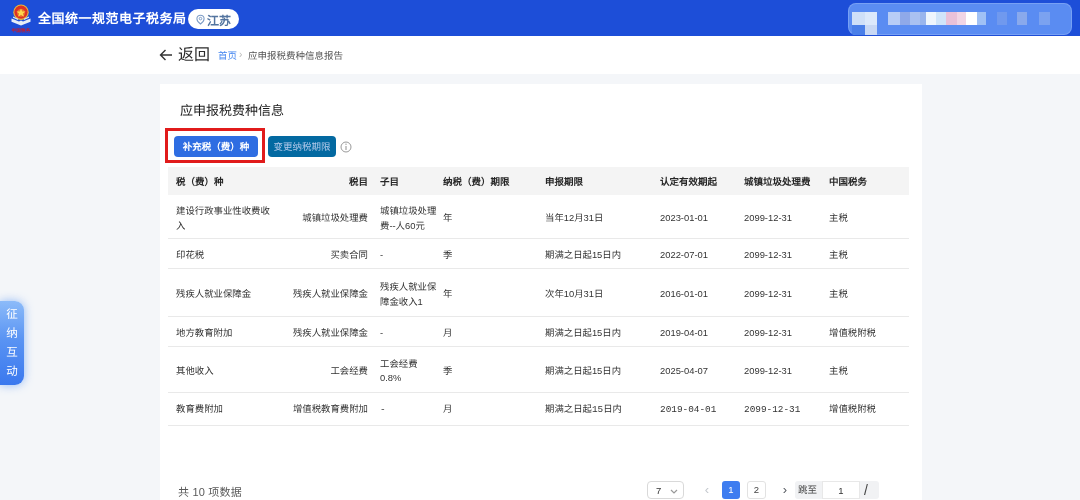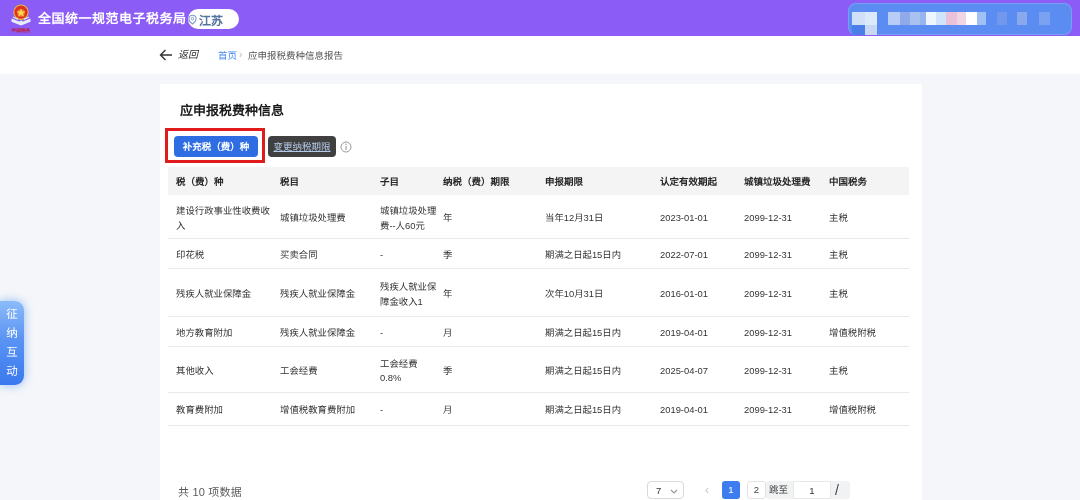--- a/index.html
+++ b/index.html
@@ -2,65 +2,65 @@
 <html lang="zh-CN"><head>
 <meta charset="utf-8">
 <title>应申报税费种信息报告</title>
 <style>
   * { margin:0; padding:0; box-sizing:border-box; }
   html,body { width:1080px; height:500px; }
   body { font-family:"Liberation Sans", sans-serif; background:#f4f6f9; overflow:hidden; }
   #page { position:relative; width:1080px; height:500px; overflow:hidden; }
 
   
-  #topbar { position:absolute; left:0; top:0; width:1080px; height:47px; background:#8b5cf6; border-bottom:6px solid #7f1d1d; }
+  #topbar { position:absolute; left:0; top:0; width:1080px; height:47px; background:#1d4ed8; border-bottom:6px solid #7f1d1d; }
   #brand { position:absolute; left:38px; top:0; height:35px; line-height:38px; color:#fff; font-size:13px; font-weight:700; letter-spacing:0.5px; }
-  #badge { position:absolute; left:188px; top:9px; width:51px; height:20px; background:#fff; border-radius:10px; display:flex; align-items:center; gap:2px; }
+  #badge { position:absolute; left:188px; top:9px; width:51px; height:20px; background:#fff; border-radius:10px; display:flex; align-items:center; justify-content:center; gap:2px; }
   #badge span { font-size:12px; color:#53749f; font-weight:700; }
   #mosaic { position:absolute; left:848px; top:3px; width:224px; height:32px; background:#5a8cf2; border-radius:8px; box-shadow:inset 0 0 0 1px rgba(255,255,255,0.18); overflow:hidden; }
   #mosaic i { position:absolute; display:block; }
 
   
   #crumb { position:absolute; left:0; top:36px; width:1080px; height:38px; background:#fff; }
-  #crumb .back { position:absolute; left:178px; top:0; height:38px; line-height:38px; font-size:10px; color:#2b2b2b;font-style:italic; }
+  #crumb .back { position:absolute; left:178px; top:0; height:38px; line-height:38px; font-size:16px; color:#2b2b2b; }
   #crumb .bc1 { position:absolute; left:218px; top:0; height:38px; line-height:39px; font-size:9.5px; color:#4486f0; }
   #crumb .sep { position:absolute; left:239px; top:0; height:38px; line-height:38px; font-size:10px; color:#b8b8b8; }
   #crumb .bc2 { position:absolute; left:248px; top:0; height:38px; line-height:39px; font-size:9.5px; color:#555; }
 
   
   #card { position:absolute; left:160px; top:84px; width:762px; height:416px; background:#fff; }
-  #cardtitle { position:absolute; left:20px; top:16px; font-size:13px; font-weight:700; color:#1a1a1a; }
+  #cardtitle { position:absolute; left:20px; top:16px; font-size:13px; font-weight:400; color:#1a1a1a; }
   #btnblue { position:absolute; left:14px; top:52px; width:84px; height:21px; background:#2e6de2; border-radius:4px; color:#fff; font-size:9.5px; font-weight:700; text-align:center; line-height:21px; }
   #redrect { position:absolute; left:5px; top:44px; width:100px; height:35px; border:3px solid #e11b1b; }
-  #btngray { position:absolute; left:108px; top:52px; width:68px; height:21px; background:#404040; border-radius:4px; color:#b3c9ea; font-size:9.5px; text-align:center; line-height:21px;text-decoration:underline; }
+  #btngray { position:absolute; left:108px; top:52px; width:68px; height:21px; background:#0369a1; border-radius:4px; color:#b3c9ea; font-size:9.5px; text-align:center; line-height:21px; }
   #info { position:absolute; left:180px; top:57px; }
 
   
   #tbl { position:absolute; left:8px; top:83px; width:741px; border-collapse:collapse; table-layout:fixed; font-size:9.4px; color:#333; }
   #tbl th { background:#f4f4f4; font-weight:700; color:#262626; font-size:9.5px; text-align:left; height:28px; padding:0 4px 0 8px; }
   #tbl td { border-bottom:1px solid #e9e9e9; padding:9px 4px 5px 8px; line-height:14.5px; vertical-align:middle; white-space:nowrap; overflow:visible; }
-  #tbl .c1 { width:104px; } #tbl .c2 { width:100px; } #tbl .c3 { width:67px; }
+  #tbl .c1 { width:104px; } #tbl .c2 { width:100px;text-align:right; } #tbl .c3 { width:67px; }
   #tbl .c4 { width:98px; } #tbl .c5 { width:115px; } #tbl .c6 { width:84px; }
   #tbl .c7 { width:85px; } #tbl .c8 { width:88px; }
   #tbl td.c4, #tbl th.c4 { padding-left:4px; }
   #tbl tr.h43 td { height:43px; } #tbl tr.h30 td { height:30px;margin-left:28px; }
   #tbl tr.h48 td { height:48px; } #tbl tr.h31 td { height:18px; }
   #tbl tr.h44 td { height:44px; } #tbl tr.h46 td { height:46px; }
-  #tbl tr.h33 td { height:33px; }
+  #tbl tr.h33 td { height:33px;font-family:Liberation Mono, monospace; }
 
   
   #foot { position:absolute; left:8px; top:386px; width:741px; height:30px; }
   #foot .total { position:absolute; left:10px; top:6px; height:30px; line-height:32px; font-size:11px; color:#595959; letter-spacing:0.2px; }
   .pgsel { position:absolute; left:479px; top:11px; width:37px; height:18px; border:1px solid #d9d9d9; border-radius:4px; background:#fff; }
   .pgsel b { position:absolute; left:8px; top:0; line-height:17px; font-size:9.5px; font-weight:400; color:#333; }
   .pgprev { position:absolute; left:532px; top:11px; width:14px; height:18px; text-align:center; line-height:17px; font-size:13px; color:#c3c7cd; }
   .pg1 { position:absolute; left:554px; top:11px; width:18px; height:18px; background:#3e7df0; border-radius:3px; color:#fff; font-size:9.5px; text-align:center; line-height:18px; }
   .pg2 { position:absolute; left:579px; top:11px; width:19px; height:18px; background:#fff; border:1px solid #e2e2e2; border-radius:3px; color:#444; font-size:9.5px; text-align:center; line-height:16px; }
   .pgnext { position:absolute; left:610px; top:11px; width:14px; height:18px; text-align:center; line-height:17px; font-size:13px; color:#565b61; }
-  .pgjump { position:absolute; left:598px; top:11px; width:84px; height:18px; background:#f1f2f4; border-radius:3px; }
+  .pgjump { position:absolute; left:627px; top:11px; width:84px; height:18px; background:#f1f2f4; border-radius:3px; }
   .pgjump .t1 { position:absolute; left:3px; top:0; line-height:18px; font-size:9.5px; color:#444; }
   .pgjump .inp { position:absolute; left:27px; top:0; width:38px; height:18px; background:#fff; border:1px solid #e8e8e8; text-align:center; line-height:17px; font-size:9.5px; color:#333; }
   .pgjump .t2 { position:absolute; left:69px; top:0; line-height:18px; font-size:14px; color:#444; }
 
   
   #sidetab { position:absolute; left:0; top:301px; width:24px; height:84px; background:linear-gradient(180deg,#8cbbf9 0%,#5a94f3 45%,#3a78ee 100%); border-radius:0 9px 9px 0; box-shadow:0 0 10px rgba(120,170,245,0.8); display:flex; flex-direction:column; align-items:center; justify-content:center; gap:4px; }
   #sidetab span { color:#fff; font-size:11.5px; line-height:15px; }
 </style>
 </head>
 <body>

